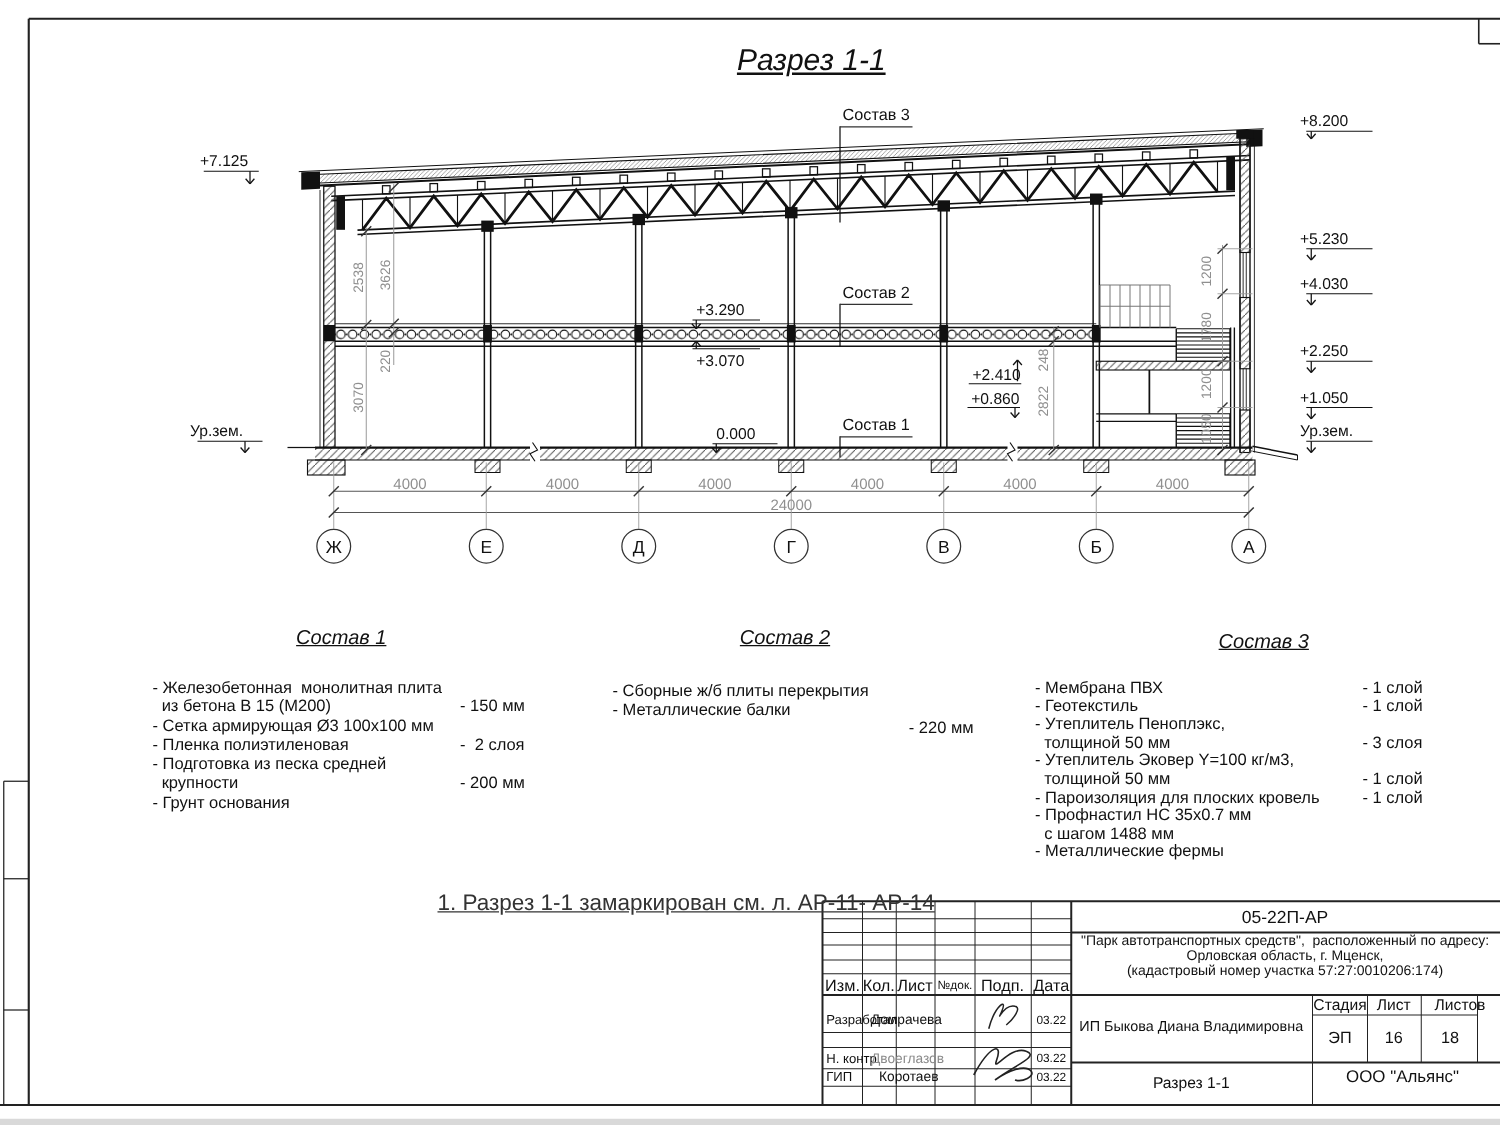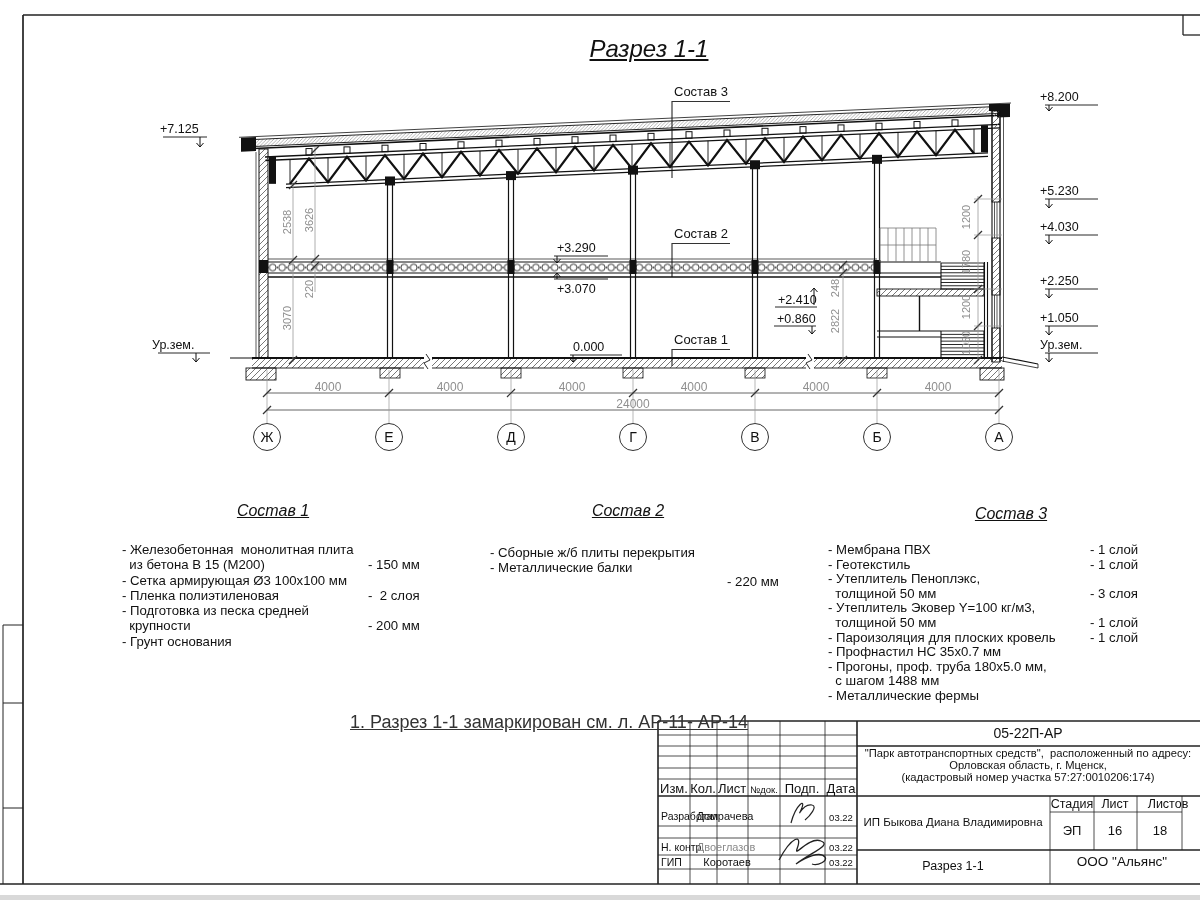--- a/index.html
+++ b/index.html
@@ -500,24 +500,20 @@
   </div>
     <div class="lrow">
     <span class="lt t" style="position:absolute;">- Пароизоляция для плоских кровель</span>
     <span class="lv t" style="position:absolute;">- 1 слой</span>
   </div>
     <div class="lrow">
     <span class="lt t" style="position:absolute;">- Профнастил НС 35х0.7 мм</span>
     <span class="lv t" style="position:absolute;"></span>
   </div>
     <div class="lrow">
-    <span class="lt t" style="position:absolute;">- Прогоны, проф. труба 180х5.0 мм,</span>
-    <span class="lv t" style="position:absolute;"></span>
-  </div>
-    <div class="lrow">
     <span class="lt t" style="position:absolute;">  с шагом 1488 мм</span>
     <span class="lv t" style="position:absolute;"></span>
   </div>
     <div class="lrow">
     <span class="lt t" style="position:absolute;">- Металлические фермы</span>
     <span class="lv t" style="position:absolute;"></span>
   </div>
   </div>
 
 <div class="t note" style="left:350px;top:712px;">1. Разрез 1-1 замаркирован см. л. АР-11- АР-14</div>

